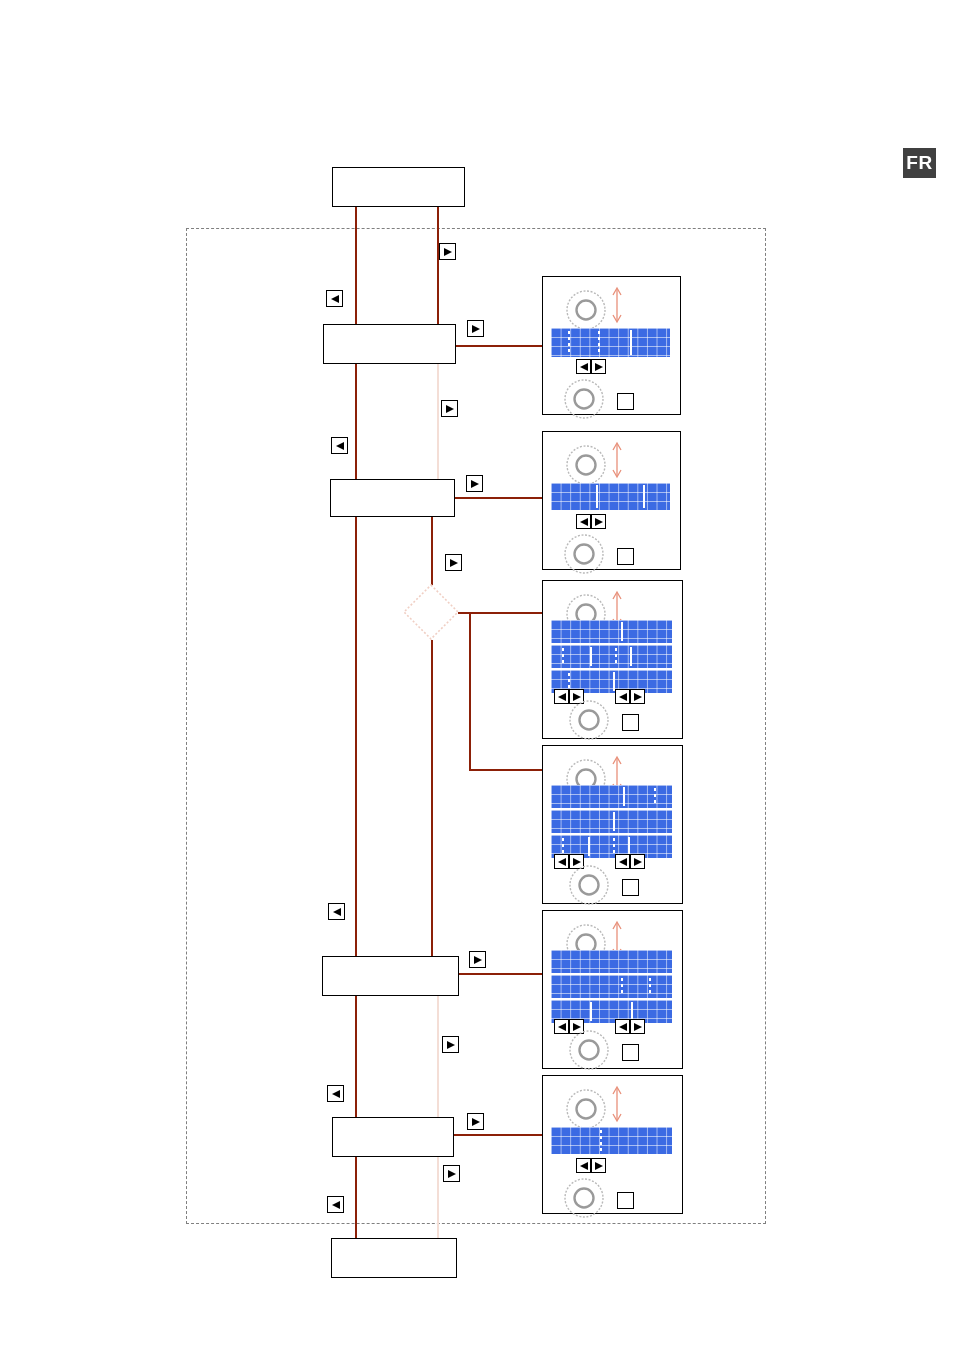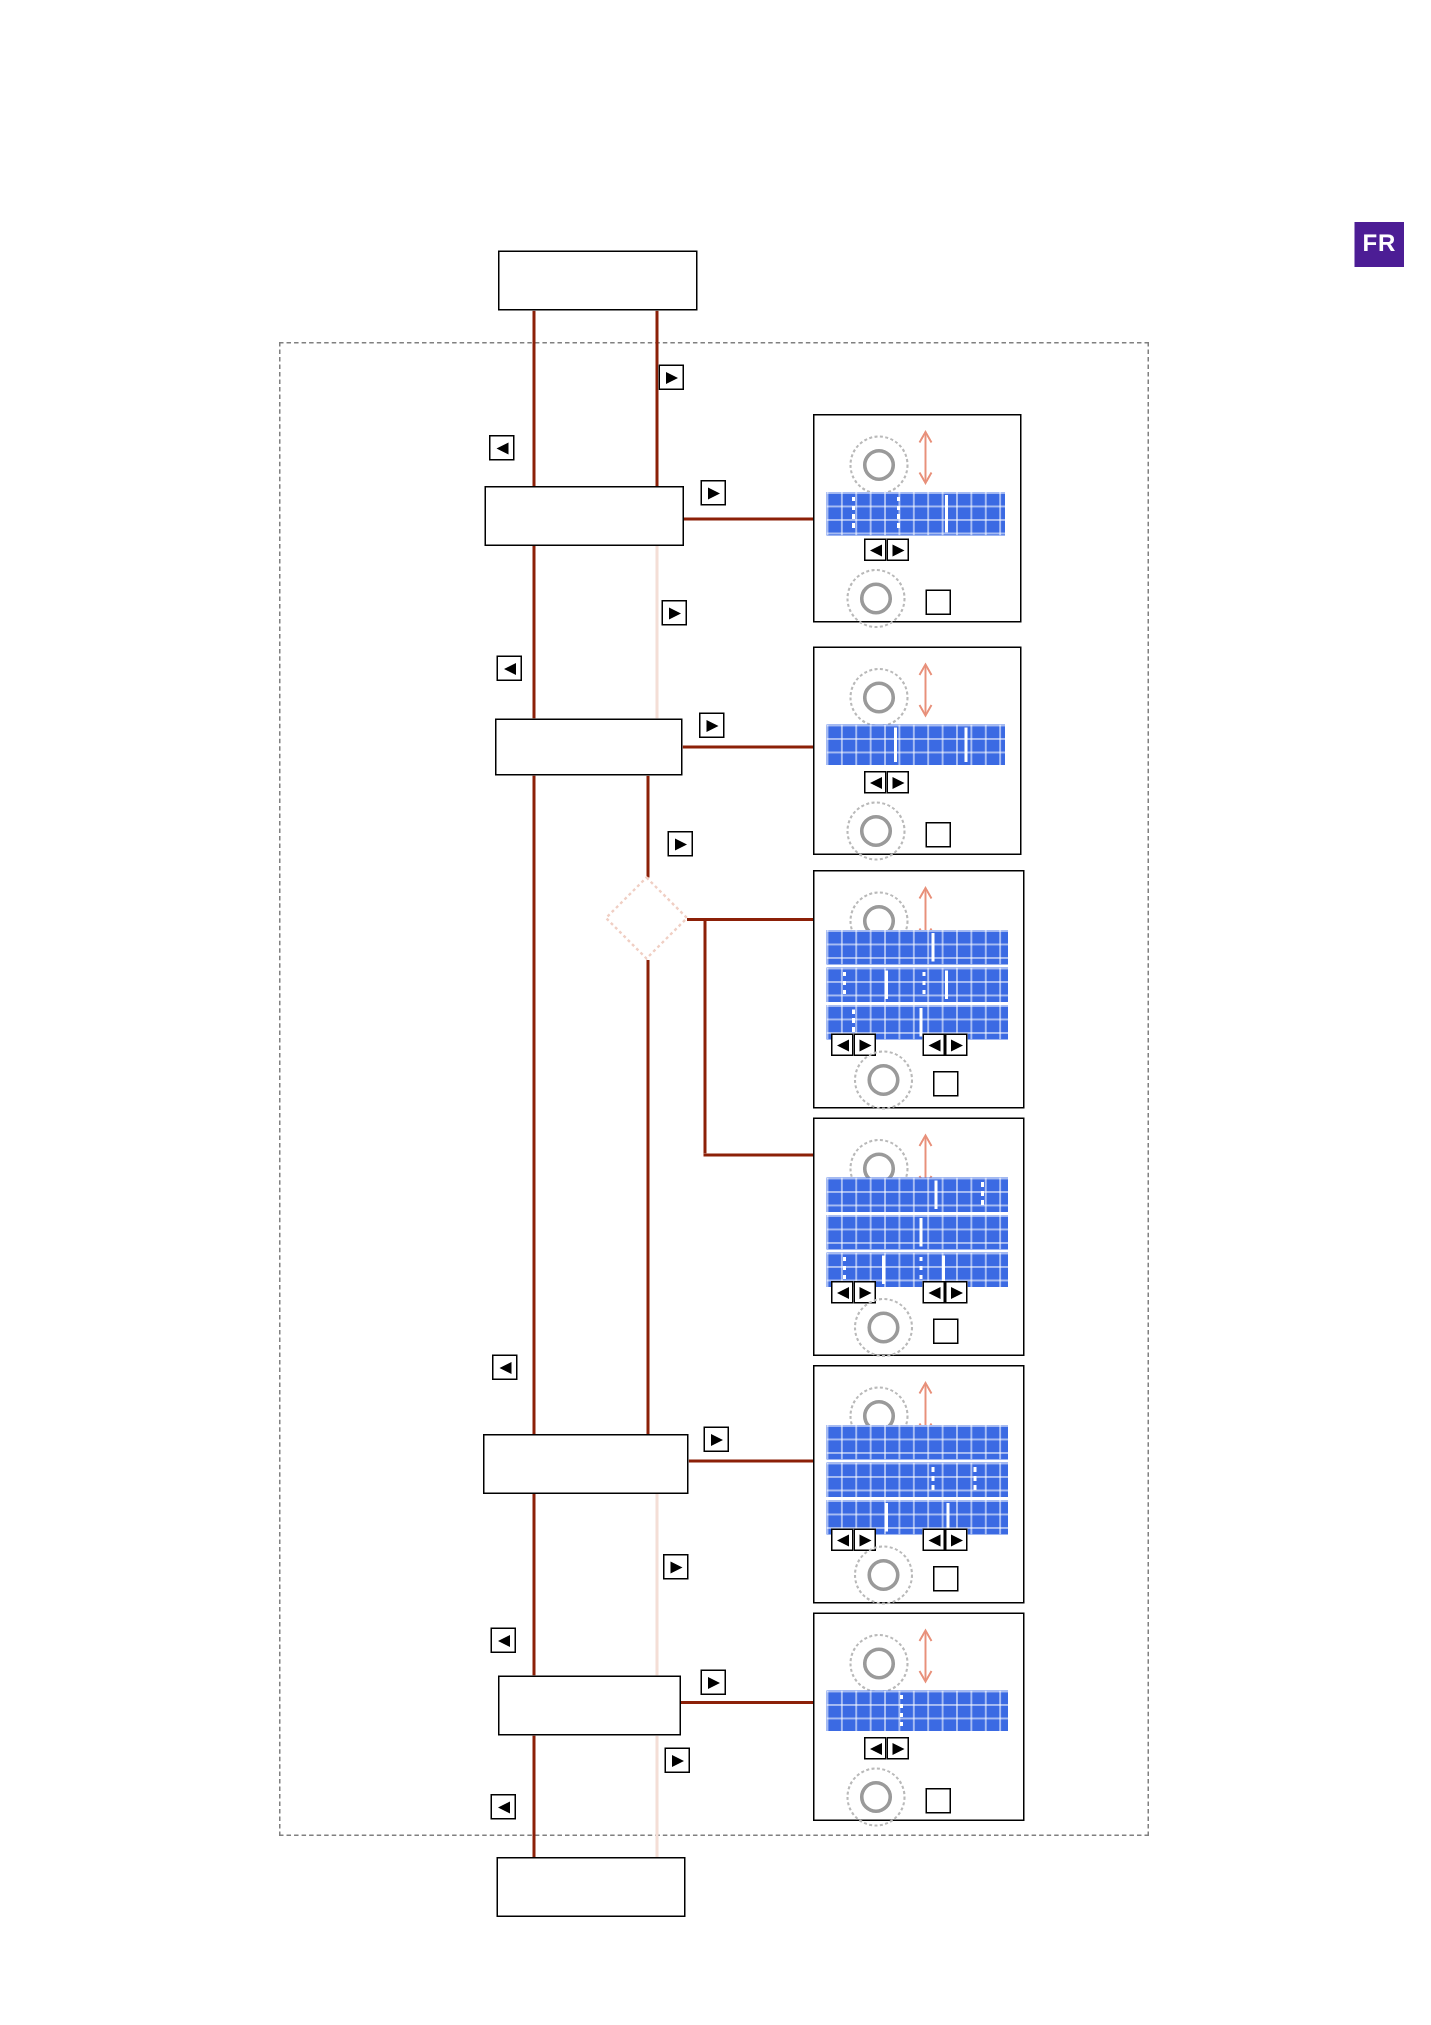--- a/index.html
+++ b/index.html
@@ -14,23 +14,23 @@
     height: 1350px;
     background: #ffffff;
     overflow: hidden;
   }
 
   
   #lang-badge {
     position: absolute;
     left: 903px; top: 148px;
     width: 33px; height: 30px;
-    background: #4c1d95;
+    background: #404040;
     color: #ffffff;
-    font-size: 16px;
+    font-size: 19px;
     font-weight: bold;
     letter-spacing: 0.5px;
     display: flex;
     align-items: center;
     justify-content: center;
   }
 
   
   #dashed-region {
     position: absolute;

